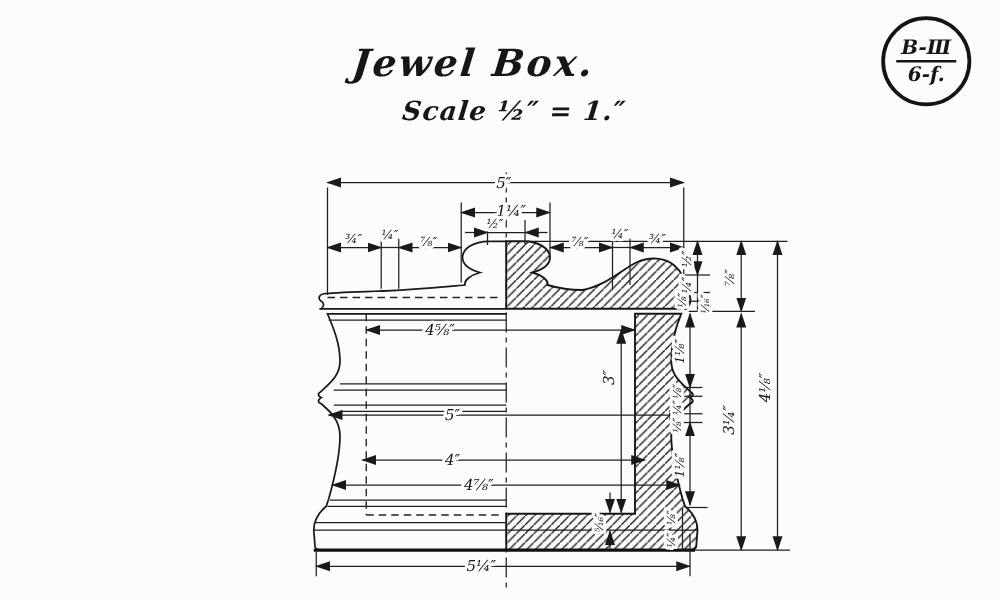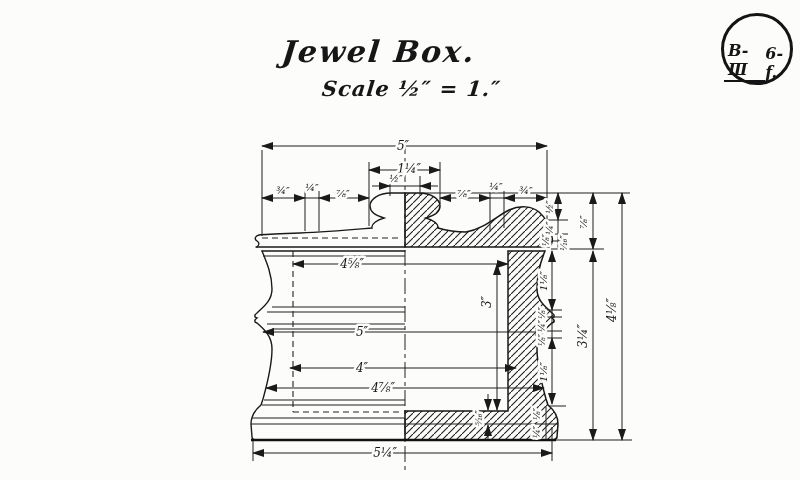--- a/index.html
+++ b/index.html
@@ -2,25 +2,25 @@
 <html><head>
 <meta charset="utf-8">
 <style>
   html,body{margin:0;padding:0;background:#e9e9e6;}
   #page{position:relative;width:800px;height:480px;background:#fcfcfa;overflow:hidden;
         font-family:"DejaVu Serif", serif;color:#161616;}
   #title{position:absolute;left:282px;top:34px;font:italic 600 30px "DejaVu Serif",serif;
          letter-spacing:2px;transform:skewX(-6deg);}
   #scale-note{position:absolute;left:322px;top:76px;font:italic 600 21px "DejaVu Serif",serif;
          letter-spacing:1px;transform:skewX(-6deg);}
-  #badge{position:absolute;left:721px;top:13px;width:66px;height:66px;border:3px solid #141414;
-         border-radius:50%;display:flex;align-items:flex-end;justify-content:center;
+  #badge{position:absolute;left:705px;top:13px;width:66px;height:66px;border:3px solid #141414;
+         border-radius:50%;display:flex;flex-direction:column;align-items:center;justify-content:center;
          font:italic 700 16px "DejaVu Serif",serif;line-height:1.15;}
   #badge .top{border-bottom:2px solid #141414;padding:0 4px 1px 4px;}
-  #badge .bot{padding-top:16px;}
+  #badge .bot{padding-top:1px;}
   svg{position:absolute;left:0;top:0;}
   .ink{stroke:#1a1a1a;fill:none;stroke-width:1.4;stroke-linecap:round;}
   .thin{stroke:#1f1f1f;fill:none;stroke-width:1;}
   .thick{stroke:#111;fill:none;stroke-width:2.6;}
   .dash{stroke:#222;fill:none;stroke-width:1.1;stroke-dasharray:6 4;}
   .cl{stroke:#222;fill:none;stroke-width:1;stroke-dasharray:16 4 4 4;}
   .hatch{fill:url(#h);stroke:#171717;stroke-width:1.5;}
   .lbl{font:italic 12px "DejaVu Serif",serif;fill:#141414;text-anchor:middle;
        paint-order:stroke;stroke:#fcfcfa;stroke-width:5px;stroke-linejoin:round;}
   .sm{font-size:10px;}

